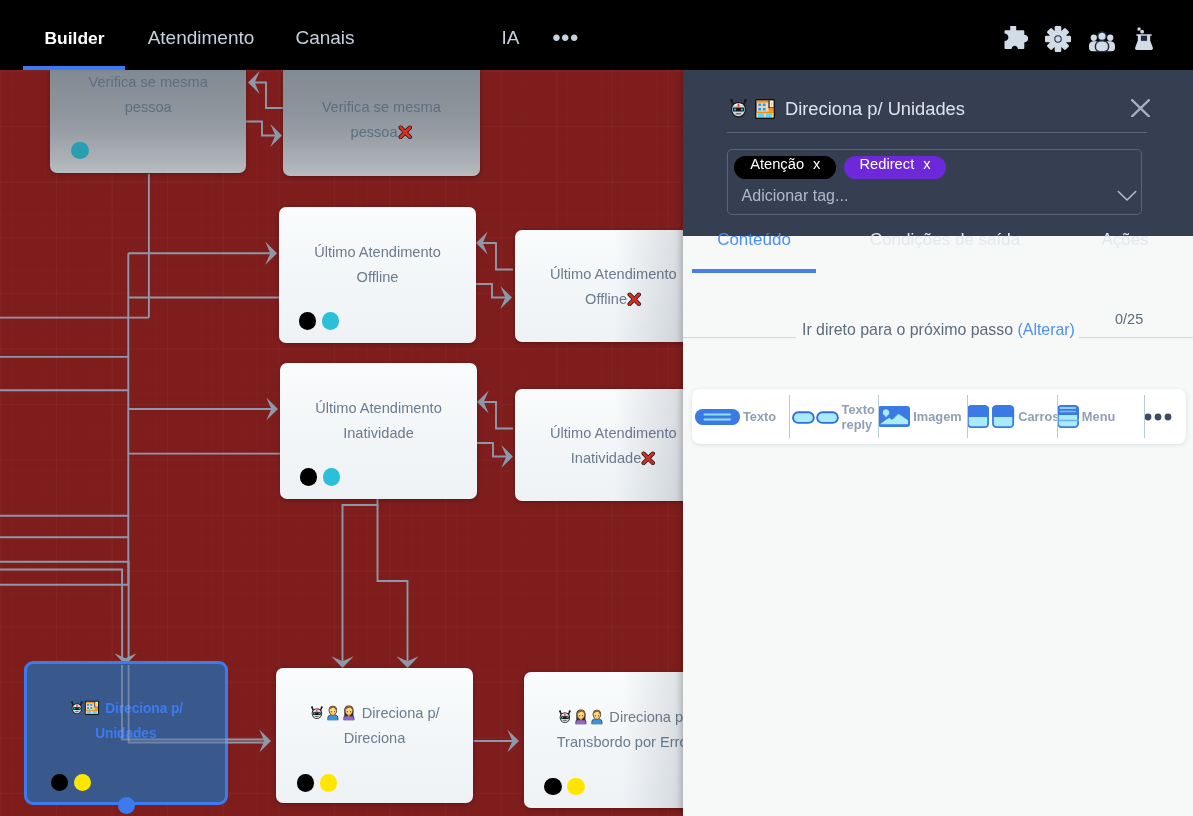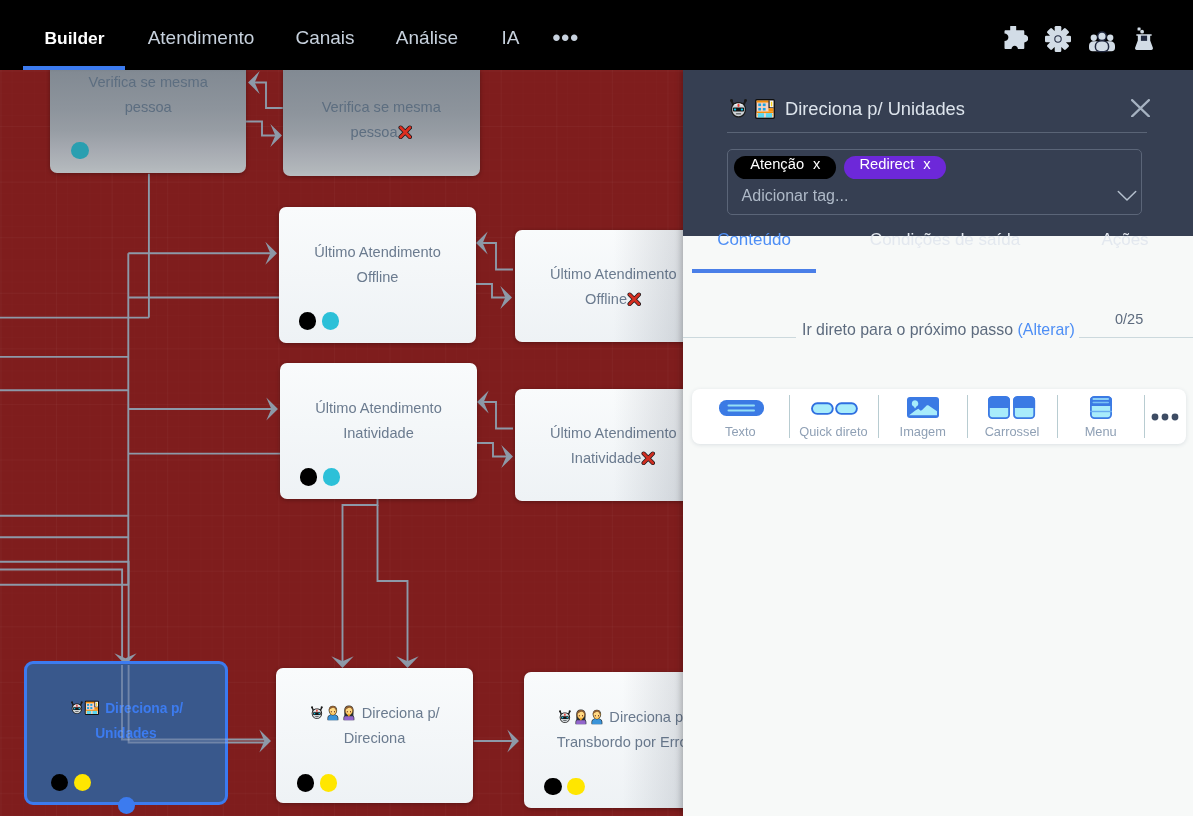--- a/index.html
+++ b/index.html
@@ -122,22 +122,22 @@
   #skiptext { position: absolute; left: 119px; top: 251px; font-size: 15.9px; color: #5d6b7e; white-space: nowrap; }
   #counter { position: absolute; left: 432px; top: 241px; font-size: 14.5px; color: #5d6b7e; }
 
   #typebar {
     position: absolute; left: 9px; top: 319px; width: 494px; height: 55px;
     background: #ffffff; border-radius: 8px;
     box-shadow: 0 1px 4px rgba(40,60,90,0.13);
     display: flex; align-items: stretch;
   }
   .tb-item {
-    position: relative; display: flex; flex-direction: column;
-    align-items: center; justify-content: center; gap: 3px;
+    position: relative; display: flex; flex-direction: row;
+    align-items: center; gap: 3px; font-weight: bold;
   }
   .tb-item + .tb-item::before {
     content: ''; position: absolute; left: 0; top: 6px; bottom: 6px; width: 1px; background: #b8ccd1;
   }
   .tb-label { font-size: 12.8px; color: #8fa0b5; }
   .tb-ico { height: 26px; display: flex; align-items: center; justify-content: center; }
 
   .emoji-robot, .emoji-store, .emoji-man, .emoji-woman, .emoji-x {
     display: inline-block; vertical-align: -3px;
   }
@@ -220,23 +220,20 @@
 
 <div id="topnav">
   <div class="nav-tab active" style="left:23px;width:103px">
       <span>Builder</span>
     </div>
   <div class="nav-tab" style="left:136px;width:130px">
       <span>Atendimento</span>
     </div>
   <div class="nav-tab" style="left:281px;width:88px">
       <span>Canais</span>
-    </div>
-  <div class="nav-tab" style="left:383px;width:88px">
-      <span>Análise</span>
     </div>
   <div class="nav-tab" style="left:491px;width:39px">
       <span>IA</span>
     </div>
   <div class="nav-tab" style="left:546px;width:39px;font-size:24px;letter-spacing:0.5px">
       <span>•••</span>
     </div>
   <div id="nav-underline"></div>
 
   <div class="nav-icon" style="left:1002px;top:26px;width:26px;height:26px">
@@ -488,21 +485,21 @@
       </div>
       <div class="tb-label">Texto</div>
     </div>
     <div class="tb-item" style="width:89.7px">
       <div class="tb-ico">
         <svg width="47" height="16" viewBox="0 0 47 16" style="margin-left:3px">
             <rect x="1" y="3.3" width="20.8" height="10.6" rx="5.3" fill="#a8ecfb" stroke="#2f6fe0" stroke-width="1.9"></rect>
             <rect x="25.1" y="3.3" width="20.8" height="10.6" rx="5.3" fill="#a8ecfb" stroke="#2f6fe0" stroke-width="1.9"></rect>
           </svg>
       </div>
-      <div class="tb-label">Quick direto</div>
+      <div class="tb-label">Texto reply</div>
     </div>
     <div class="tb-item" style="width:88.9px">
       <div class="tb-ico">
         <svg width="32" height="21" viewBox="0 0 32 21">
             <rect x="0" y="0" width="32" height="21" rx="3" fill="#3b7ae4"></rect>
             <path d="M8.1 3.3a3.3 3.3 0 00-1.1 6.4l.6 1.2a.5.5 0 00.9 0l.6-1.2a3.3 3.3 0 00-1-6.4z" fill="#a8ecfb"></path>
             <path d="M2.1 18.3 L8.3 13.6 L11.3 11.7 L13.7 13.8 L15.1 12.9 L19.9 8.3 L21.2 8.3 L30 14.2 L30 18.3 Z" fill="#a8ecfb"></path>
           </svg>
       </div>
       <div class="tb-label">Imagem</div>

